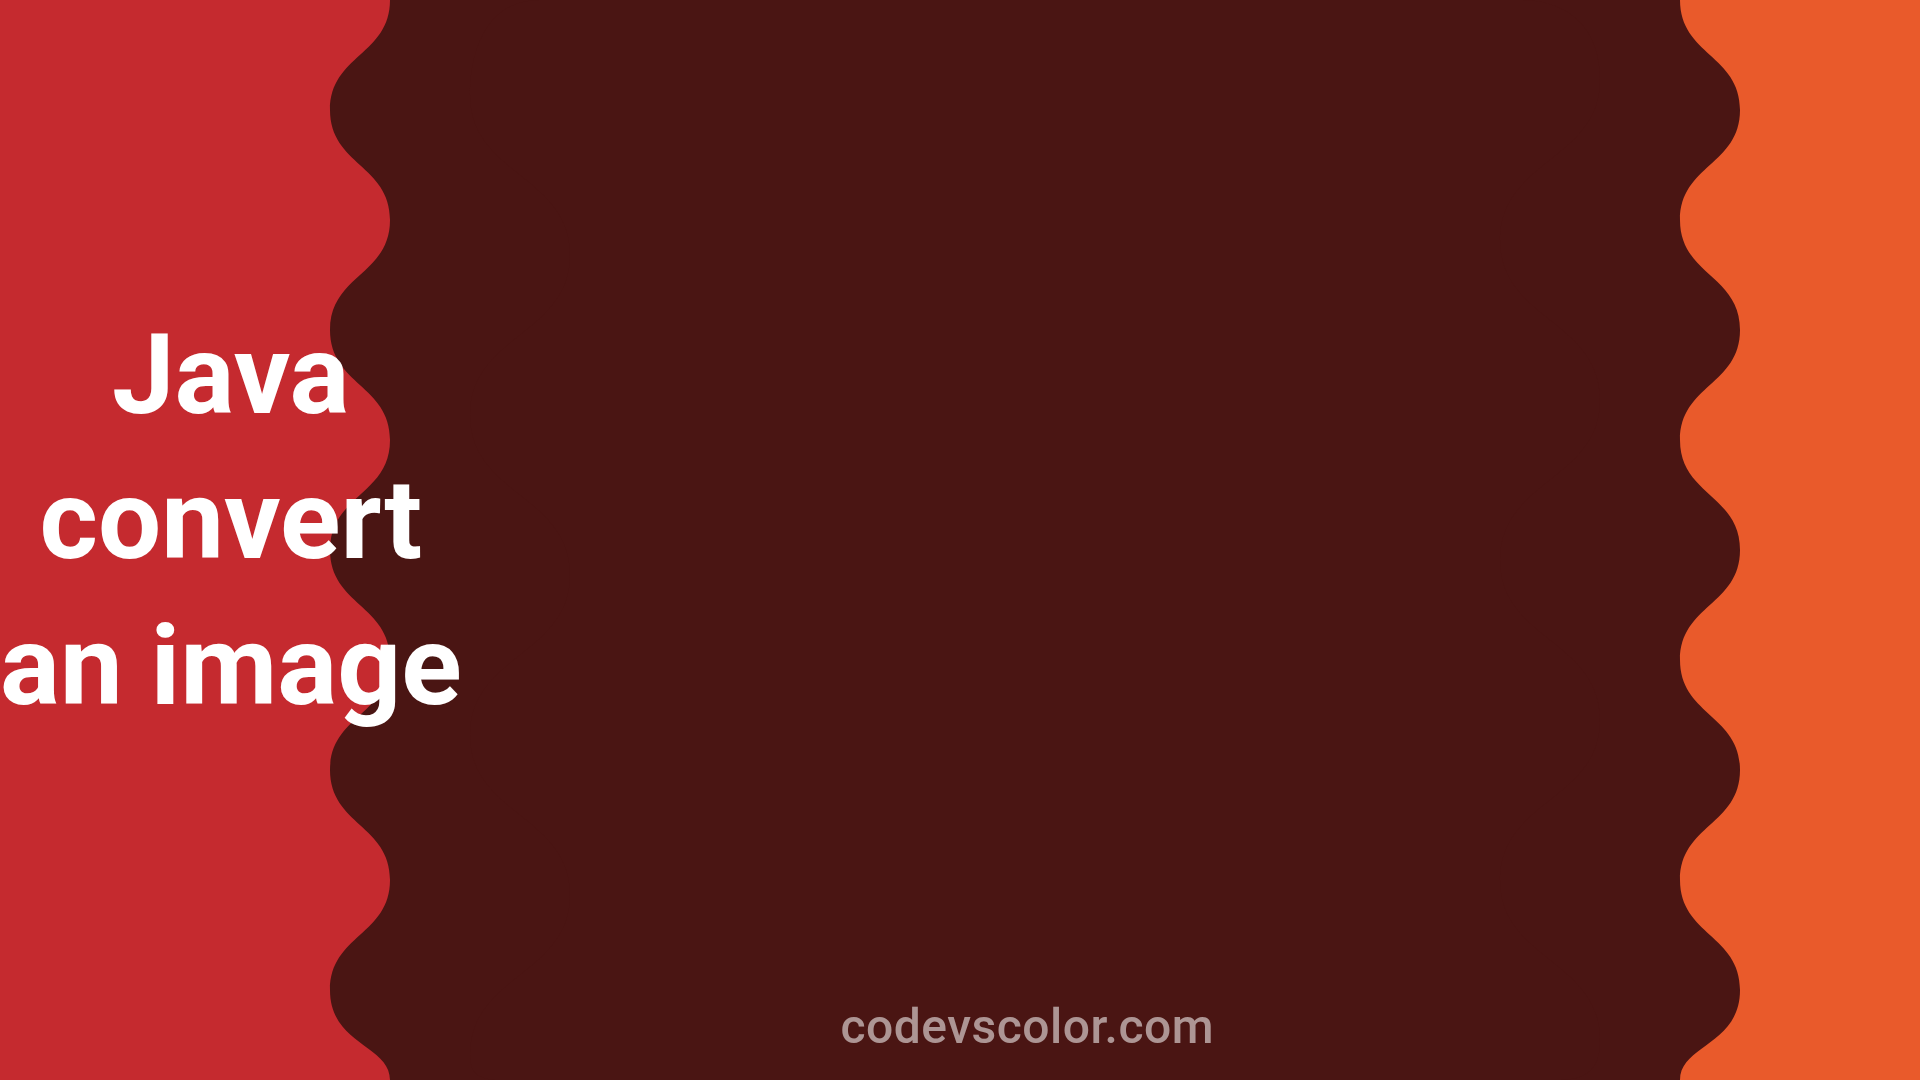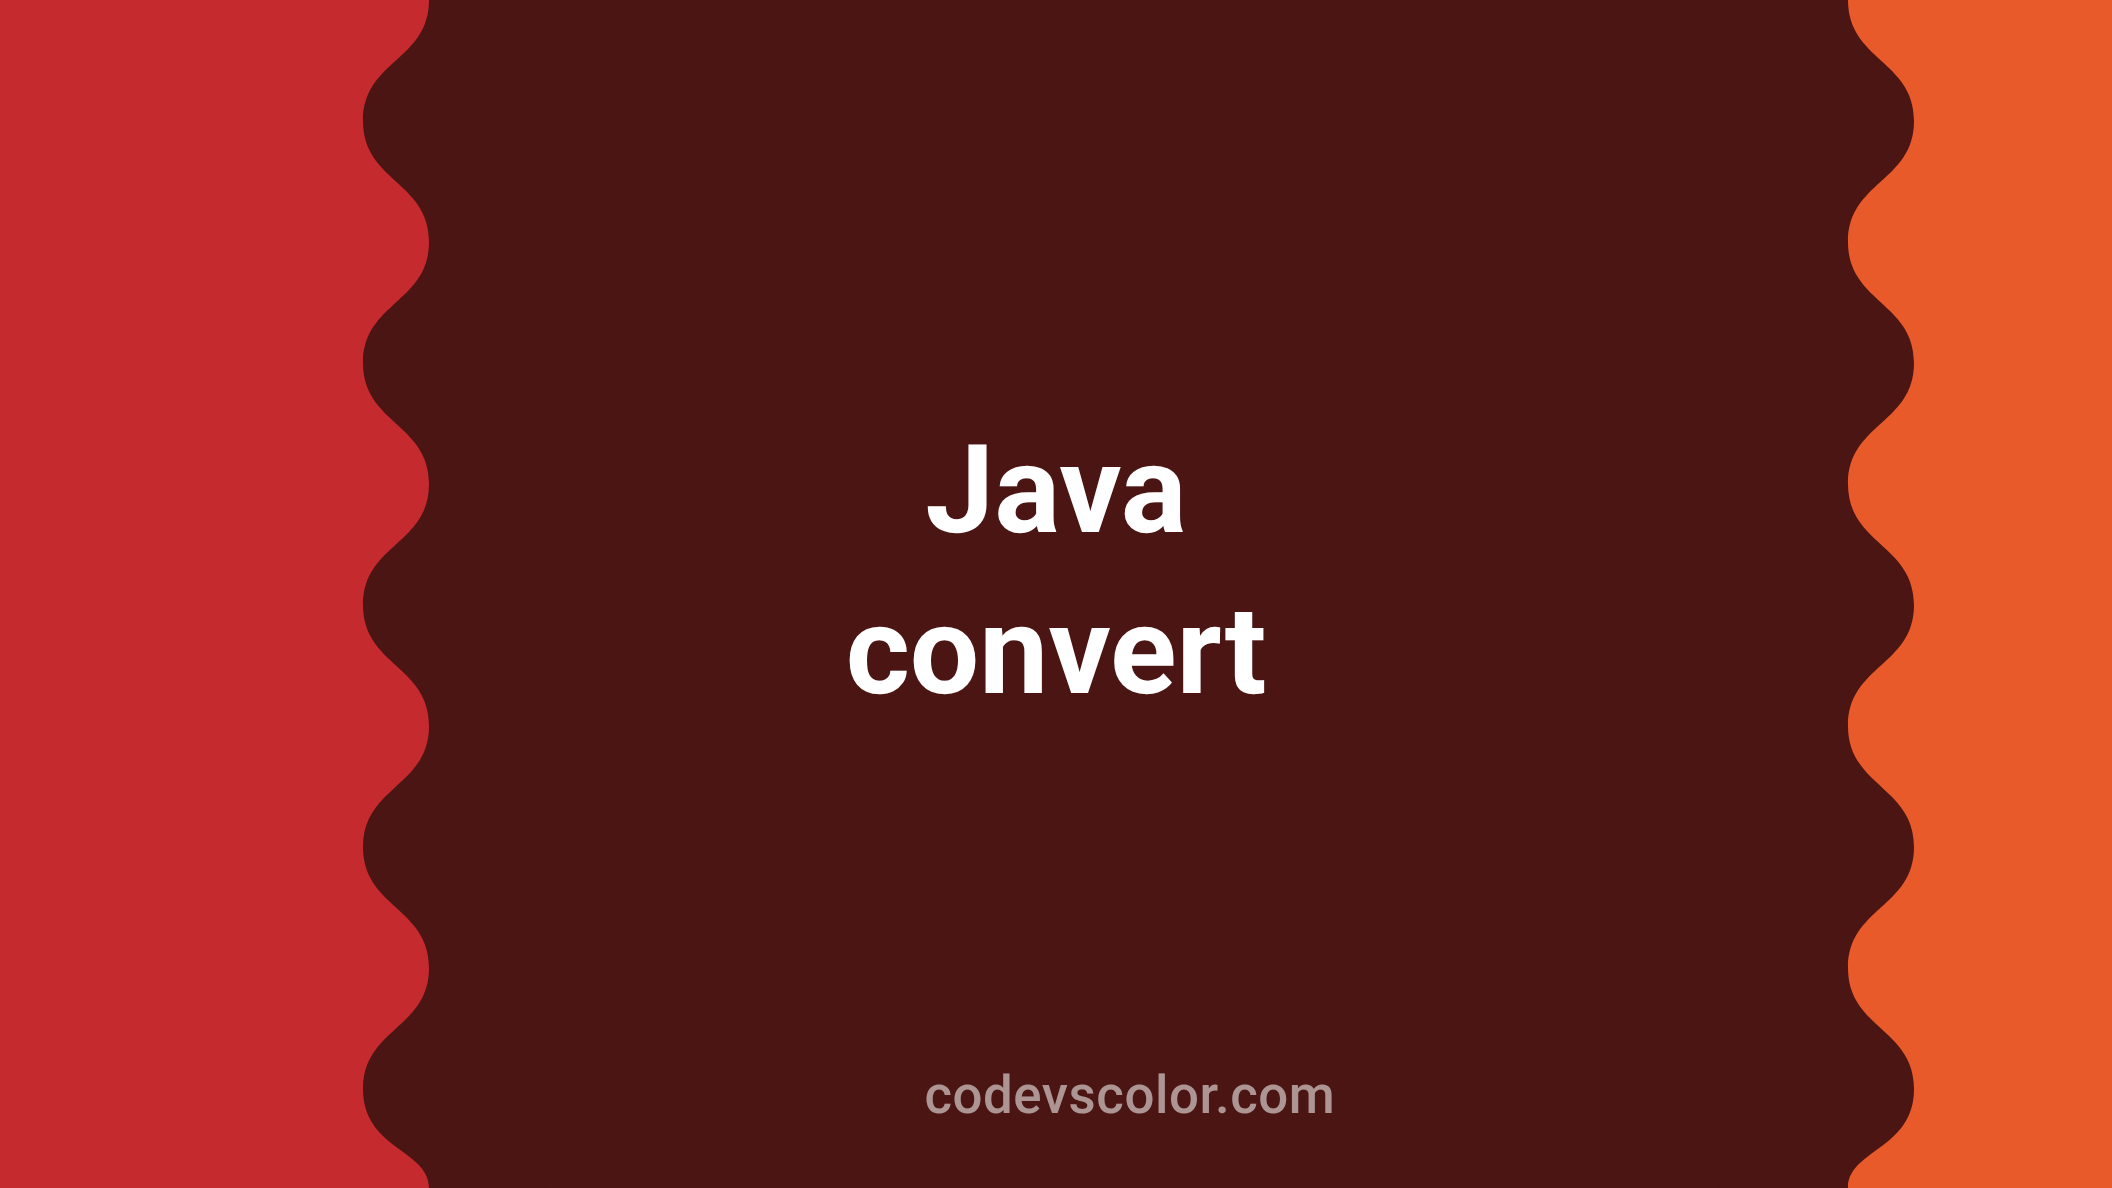--- a/index.html
+++ b/index.html
@@ -9,21 +9,21 @@
     overflow: hidden;
     font-family: -apple-system, BlinkMacSystemFont, "Segoe UI", Roboto, "Helvetica Neue", Arial, sans-serif;
     position: relative;
   }
   .banner {
     width: 1920px;
     height: 1080px;
     position: relative;
     display: flex;
     align-items: center;
-    justify-content: center;
+    justify-content: flex-start;
   }
   .bg-svg {
     position: absolute;
     top: 0; left: 0;
     width: 1920px;
     height: 1080px;
     z-index: 0;
   }
   .title-block {
     position: relative;
@@ -32,21 +32,21 @@
     color: #ffffff;
     font-weight: 700;
     font-size: 112px;
     line-height: 1.30;
     margin-top: -40px;
   }
   .title-line { display: block; }
   .watermark {
     position: absolute;
     z-index: 3;
-    bottom: 56px;
+    bottom: 25px;
     left: 53.5%;
     transform: translateX(-50%);
     color: rgba(255,255,255,0.55);
     font-size: 48px;
     font-weight: 500;
     letter-spacing: 0.5px;
   }
 </style>
 </head>
 <body>
@@ -110,16 +110,17 @@
         C 1600 320, 1500 320, 1500 240
         C 1500 160, 1600 160, 1600 80
         C 1600 20, 1560 0, 1520 0
         Z
       " fill="#4a1513"></path>
   </svg>
 
   <div class="title-block">
     <span class="title-line">Java</span>
     <span class="title-line">convert</span>
+    <span class="title-line">an image</span>
   </div>
 
   <div class="watermark">codevscolor.com</div>
 </div>
 
 </body></html>

